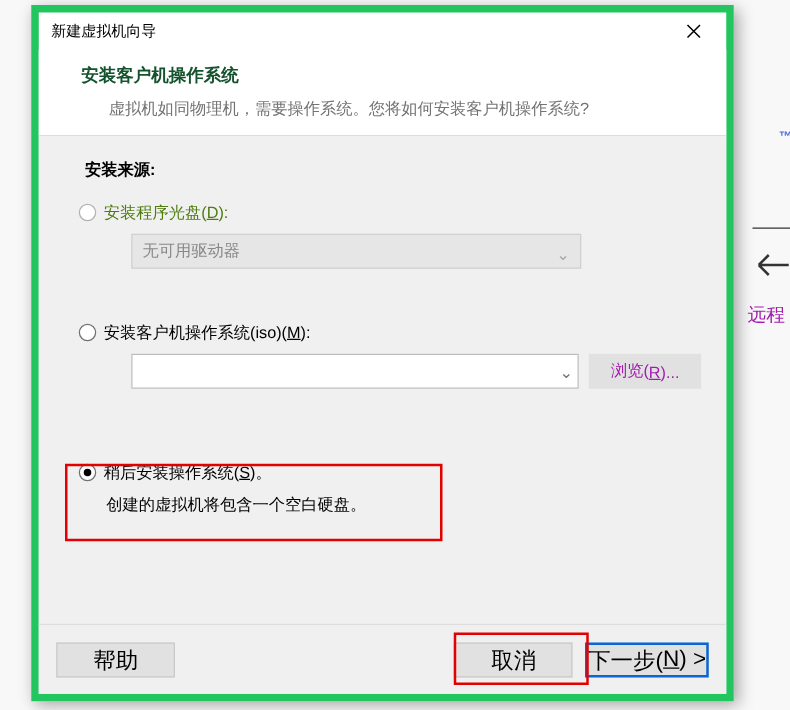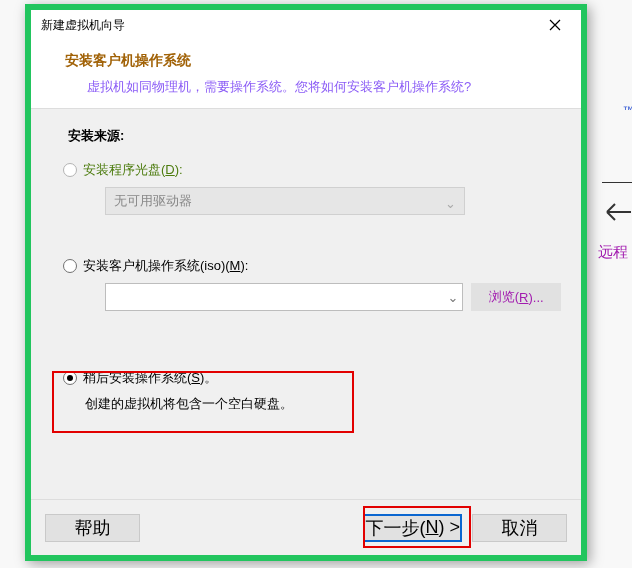--- a/index.html
+++ b/index.html
@@ -10,22 +10,22 @@
   .bg-remote { position: absolute; right: 4px; top: 243px; color: #a21caf; font-size: 15px; }
   .bg-line { position: absolute; right: 0; top: 182px; width: 30px; height: 1px; background: #333; }
 
   .dialog { position: absolute; left: 25px; top: 4px; width: 562px; height: 557px; background: #ffffff; border: 6px solid #22c55e; box-shadow: 3px 3px 12px rgba(0,0,0,0.35); display: flex; flex-direction: column; }
   .titlebar { height: 30px; display: flex; align-items: center; padding: 0 6px 0 10px; font-size: 12px; color: #000; }
   .titlebar .title { flex: 1; }
   .close-btn { width: 40px; height: 28px; display: flex; align-items: center; justify-content: center; cursor: pointer; }
   .close-btn svg { width: 12px; height: 12px; }
 
   .header { padding: 12px 18px 12px 34px; border-bottom: 1px solid #ddd; background: #fff; }
-  .header h1 { margin: 0 0 8px 0; font-size: 14px; font-weight: bold; color: #a16207; }
-  .header p { margin: 0; font-size: 13px; color: #8b5cf6; padding-left: 22px; }
+  .header h1 { margin: 0 0 8px 0; font-size: 14px; font-weight: bold; color: #14532d; }
+  .header p { margin: 0; font-size: 13px; color: #737373; padding-left: 22px; }
 
   .content { flex: 1; padding: 18px 20px 0 20px; background: #f0f0f0; font-size: 13px; color: #000; position: relative; }
   .src-label { margin: 0 0 16px 17px; font-weight: bold; }
   .opt-group { margin-bottom: 20px; }
   .radio-row { display: flex; align-items: center; gap: 6px; margin-left: 12px; margin-bottom: 8px; }
   .radio-row.disabled { color: #4d7c0f; }
   .radio-outer { width: 14px; height: 14px; border: 1px solid #717171; border-radius: 50%; display:inline-flex; align-items:center; justify-content:center; background:#fff; }
   .radio-row.disabled .radio-outer { border-color: #b3b3b3; }
   .radio-inner { width: 6px; height: 6px; background:#000; border-radius:50%; display:none; }
   .radio-row.selected .radio-inner { display:block; }
@@ -123,21 +123,21 @@
       </div>
       <div class="later-sub">创建的虚拟机将包含一个空白硬盘。</div>
     </div>
 
     <div class="red-box red-box1"></div>
   </div>
 
   <div class="buttonbar">
     <div class="btn">帮助</div>
     <div class="spacer"></div>
+    <div class="btn">取消</div>
     <div class="btn primary">
       <span>下一步(</span>
         <span class="underline">N</span>
         <span>) &gt;</span>
     </div>
-    <div class="btn">取消</div>
     <div class="red-box2"></div>
   </div>
 </div>
 
 </body></html>

